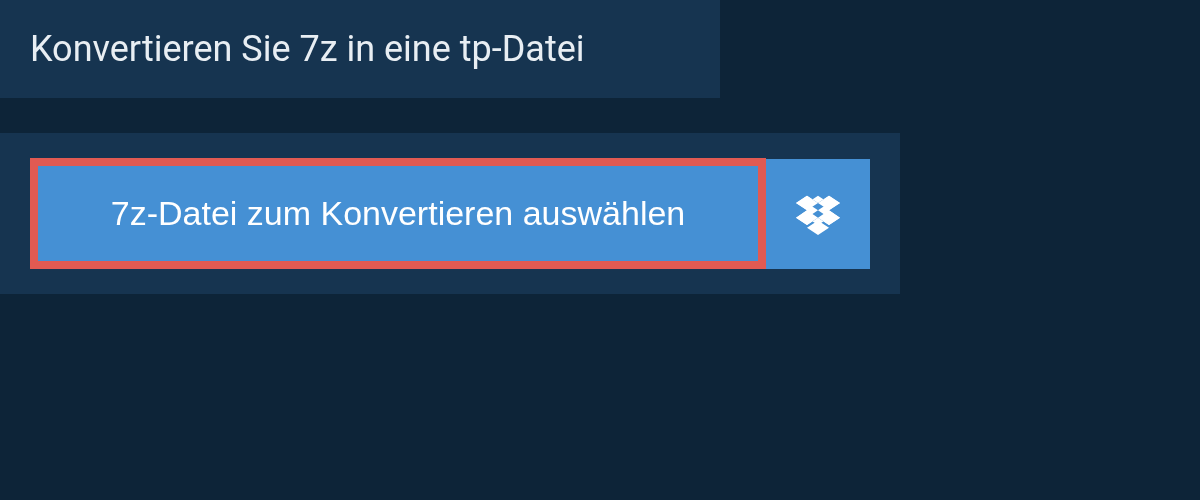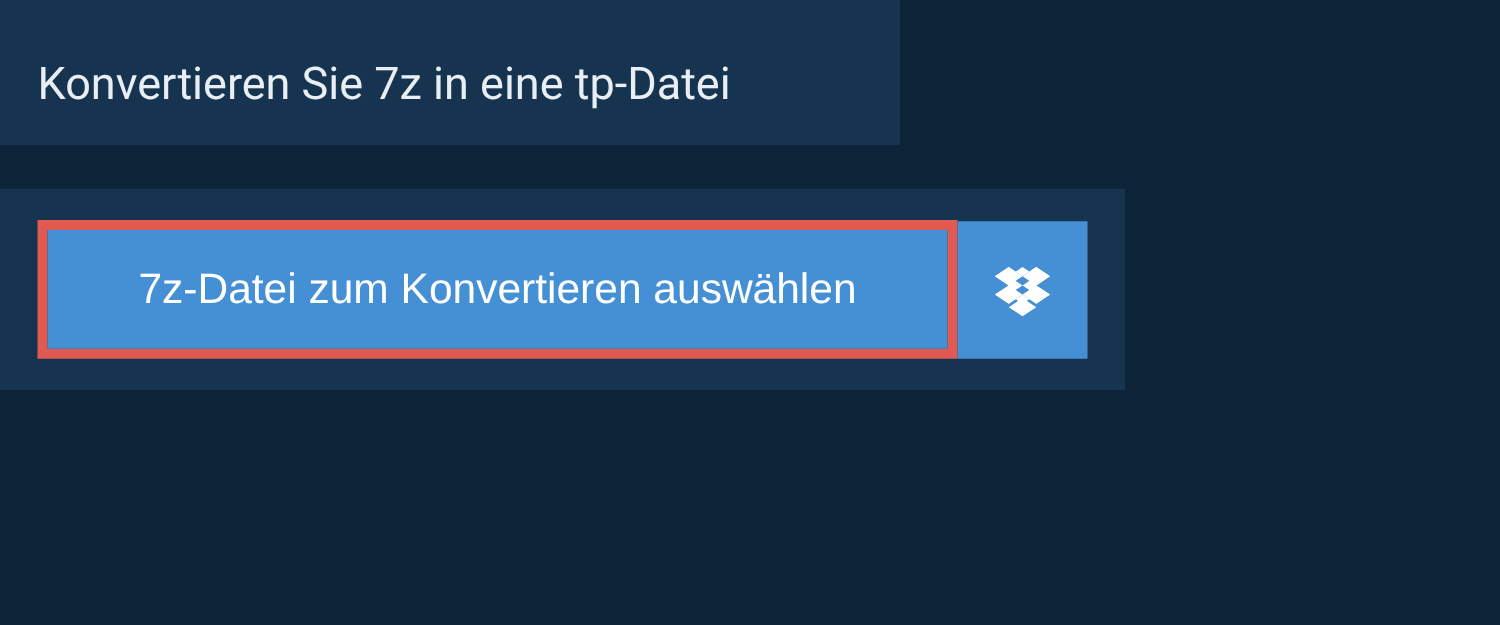--- a/index.html
+++ b/index.html
@@ -13,21 +13,20 @@
     .header-bar {
       background: #163450;
       padding: 28px 30px;
       display: inline-block;
       min-width: 720px;
     }
     .page-title {
       color: #e8eef3;
       font-size: 36px;
       font-weight: 400;
-      margin-top: 18px;
     }
     .upload-section {
       background: #163450;
       margin-top: 35px;
       padding: 25px 30px;
       display: flex;
       align-items: center;
       gap: 0;
       width: 900px;
     }

